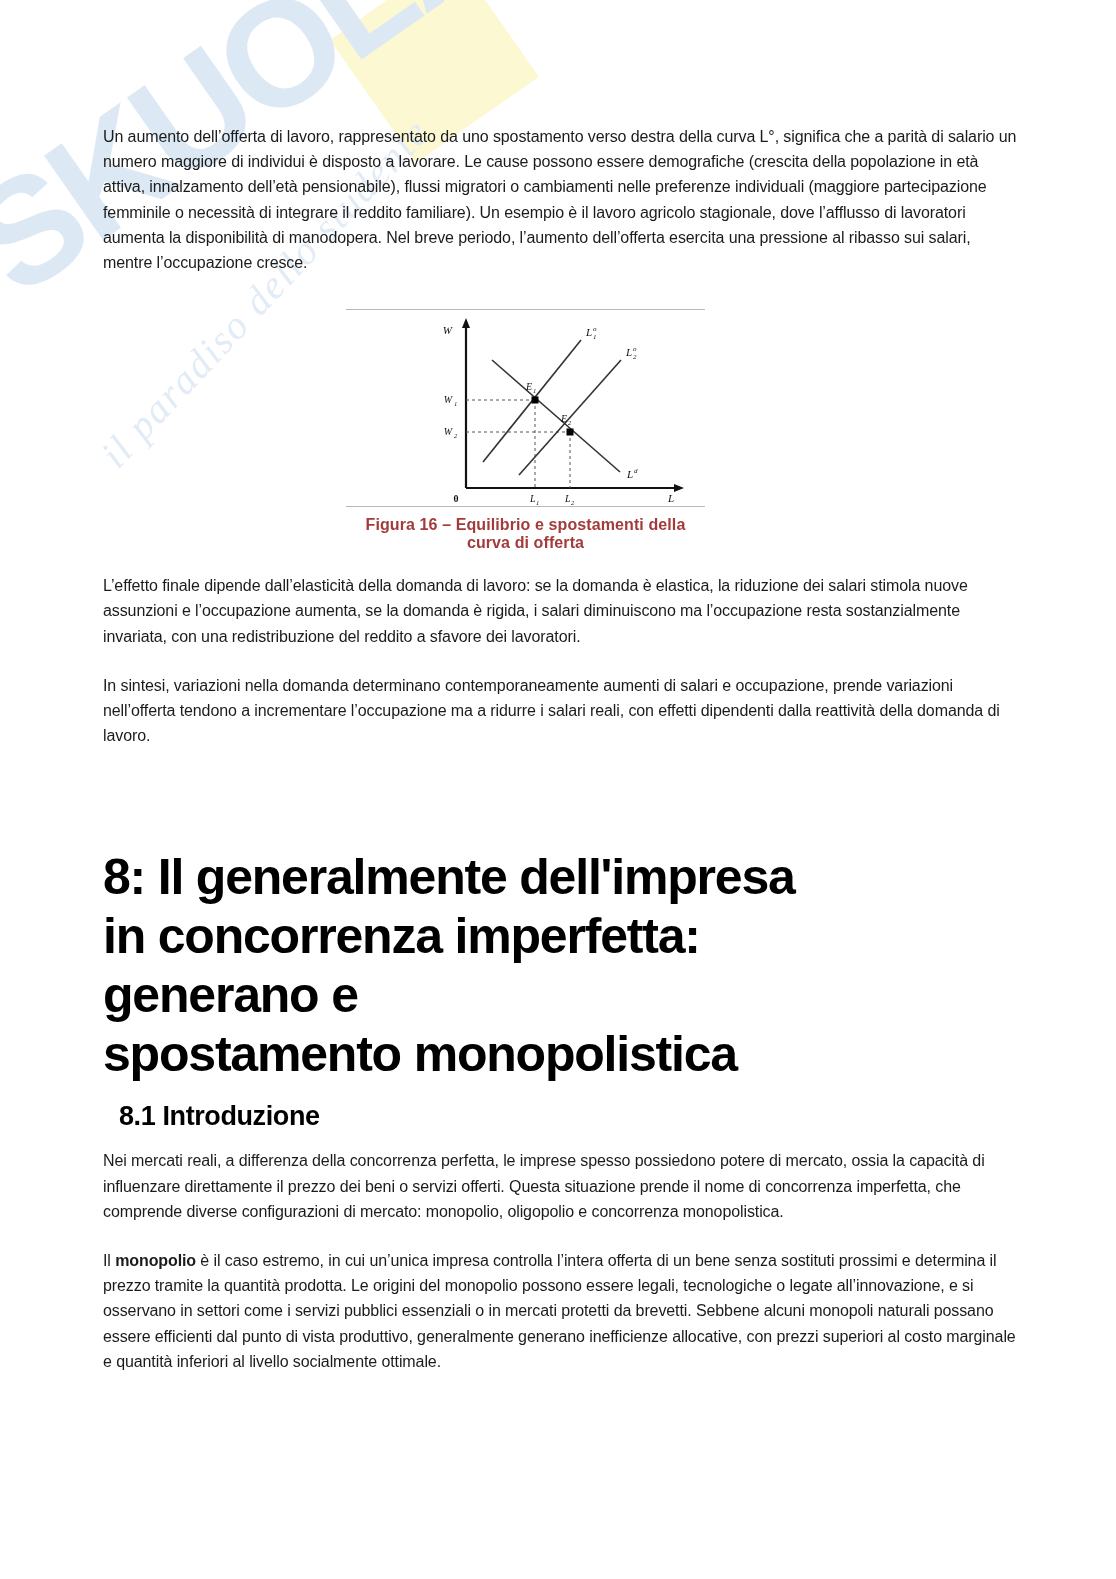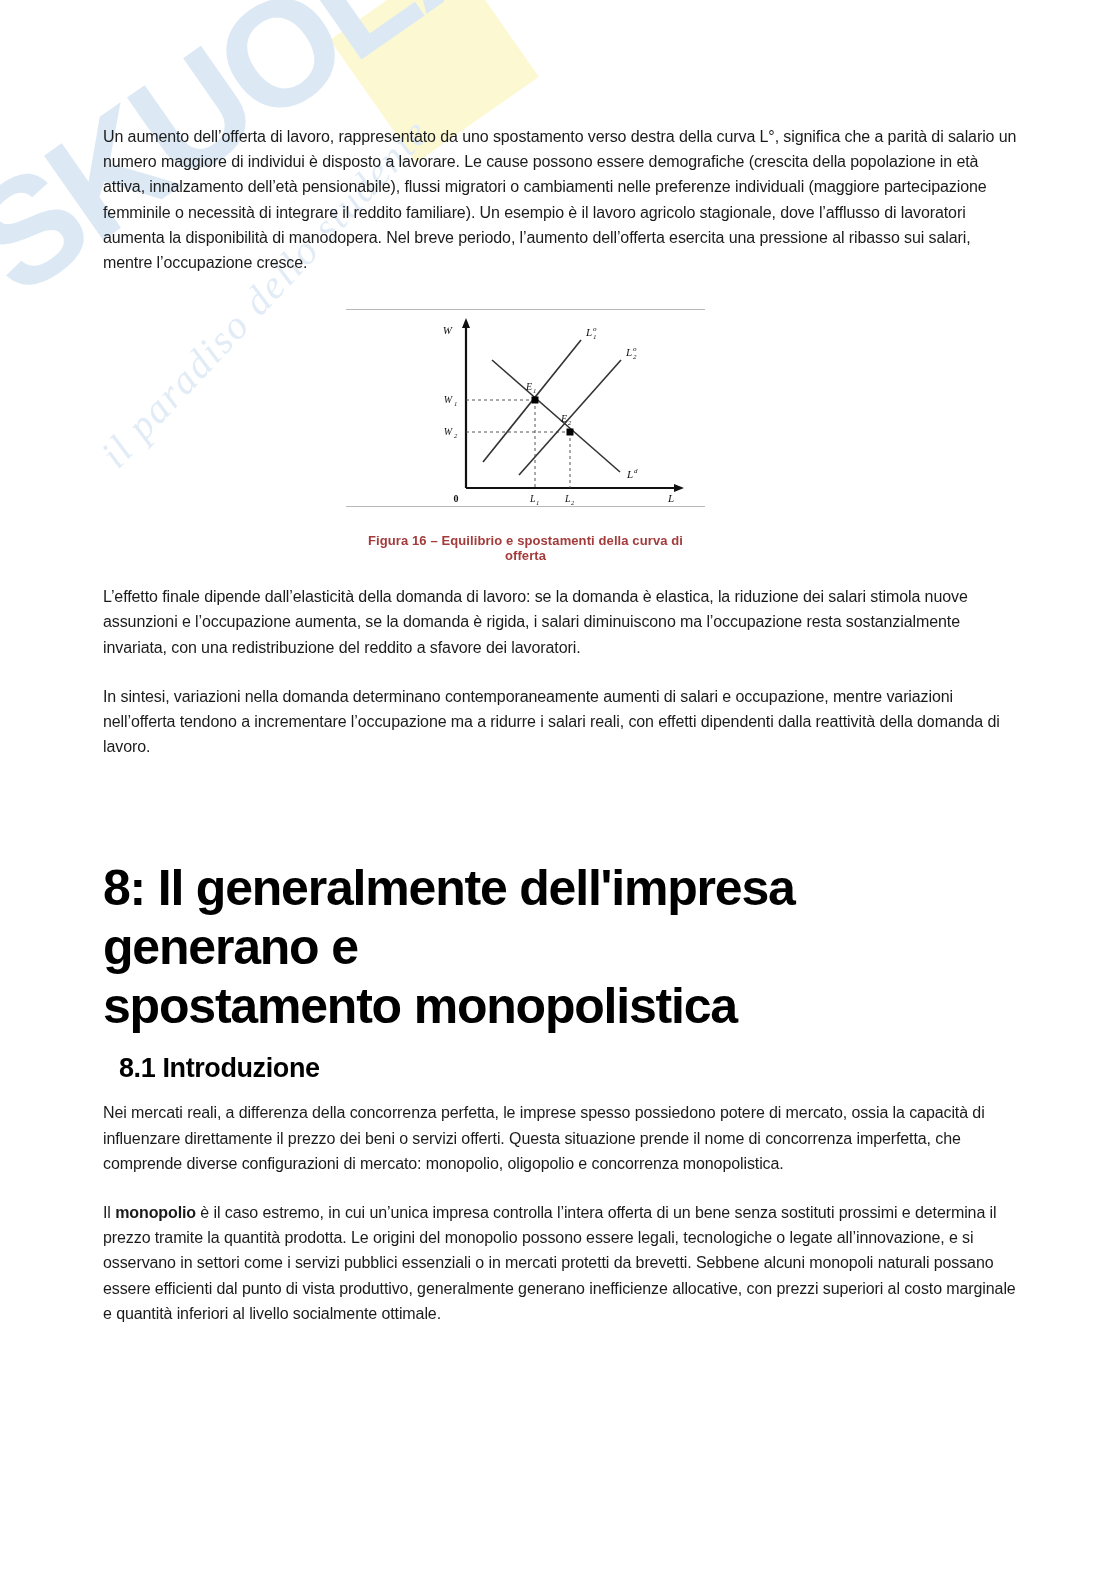--- a/index.html
+++ b/index.html
@@ -63,26 +63,26 @@
     width: 359px;
     margin-left: 243px;
   }
   .figure-inner {
     position: relative;
     width: 359px;
     margin-left: 243px;
     height: 196px;
   }
   .figure-caption {
-    margin-top: 26px;
+    margin-top: 9px;
     width: 359px;
     margin-left: 243px;
     text-align: center;
     color: #a33b3b;
-    font-size: 13px;
+    font-size: 16px;
     font-weight: bold;
     letter-spacing: 0.1px;
   }
 
   
   h1.chapter-title {
     font-size: 50px;
     line-height: 59px;
     font-weight: bold;
     margin: 0;
@@ -200,24 +200,25 @@
         </svg>
       </div>
 
       <div class="figure-rule"></div>
 
       <div class="figure-caption">Figura 16 – Equilibrio e spostamenti della curva di offerta</div>
     </div>
 
     <p class="body-text gap-before" style="margin-top:21px;">L’effetto finale dipende dall’elasticità della domanda di lavoro: se la domanda è elastica, la riduzione dei salari stimola nuove assunzioni e l’occupazione aumenta, se la domanda è rigida, i salari diminuiscono ma l’occupazione resta sostanzialmente invariata, con una redistribuzione del reddito a sfavore dei lavoratori.</p>
 
-    <p class="body-text gap-before">In sintesi, variazioni nella domanda determinano contemporaneamente aumenti di salari e occupazione, mentre variazioni nell’offerta tendono a incrementare l’occupazione ma a ridurre i salari reali, con effetti dipendenti dalla reattività della domanda di lavoro.</p>
+    <p class="body-text gap-before">In sintesi, variazioni nella domanda determinano contemporaneamente aumenti di salari e occupazione, prende variazioni nell’offerta tendono a incrementare l’occupazione ma a ridurre i salari reali, con effetti dipendenti dalla reattività della domanda di lavoro.</p>
 
     <div class="chapter-title-wrap">
       <h1 class="chapter-title">8: Il generalmente dell'impresa</h1>
+      <h1 class="chapter-title">in concorrenza imperfetta:</h1>
       <h1 class="chapter-title">generano e</h1>
       <h1 class="chapter-title">spostamento monopolistica</h1>
     </div>
 
     <div class="section-title-wrap">
       <h2 class="section-title">8.1 Introduzione</h2>
     </div>
 
     <p class="body-text after-h2">Nei mercati reali, a differenza della concorrenza perfetta, le imprese spesso possiedono potere di mercato, ossia la capacità di influenzare direttamente il prezzo dei beni o servizi offerti. Questa situazione prende il nome di concorrenza imperfetta, che comprende diverse configurazioni di mercato: monopolio, oligopolio e concorrenza monopolistica.</p>
 

